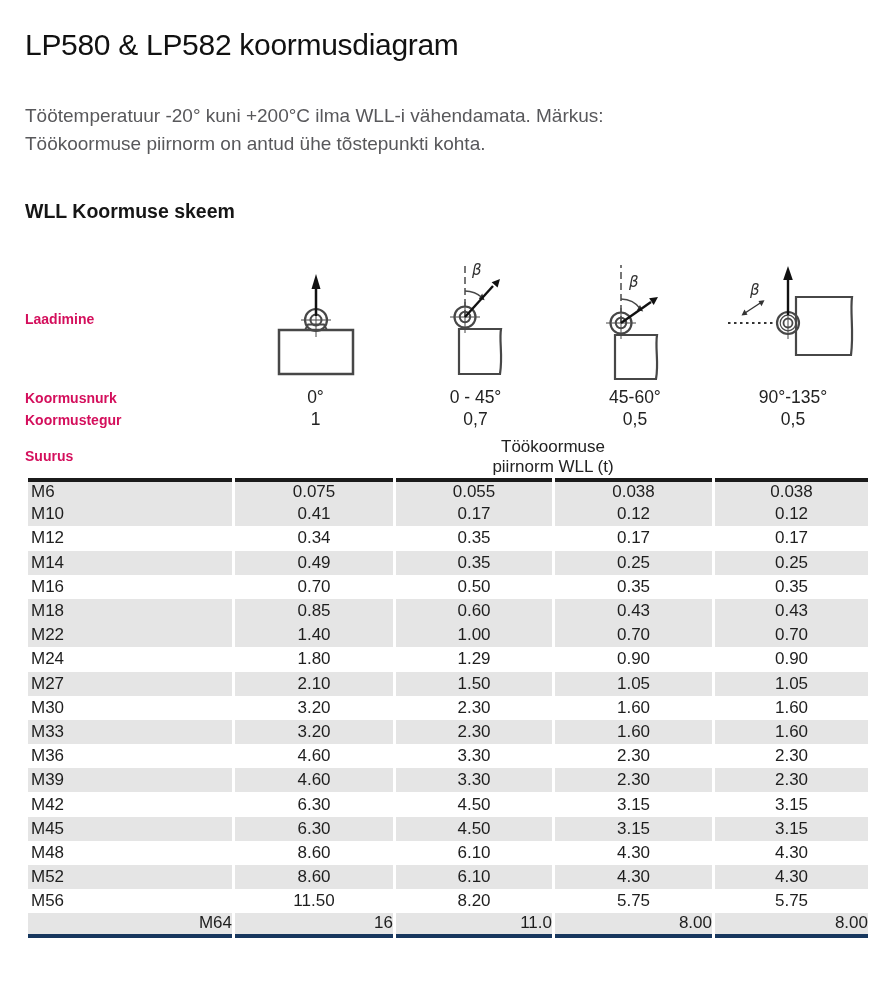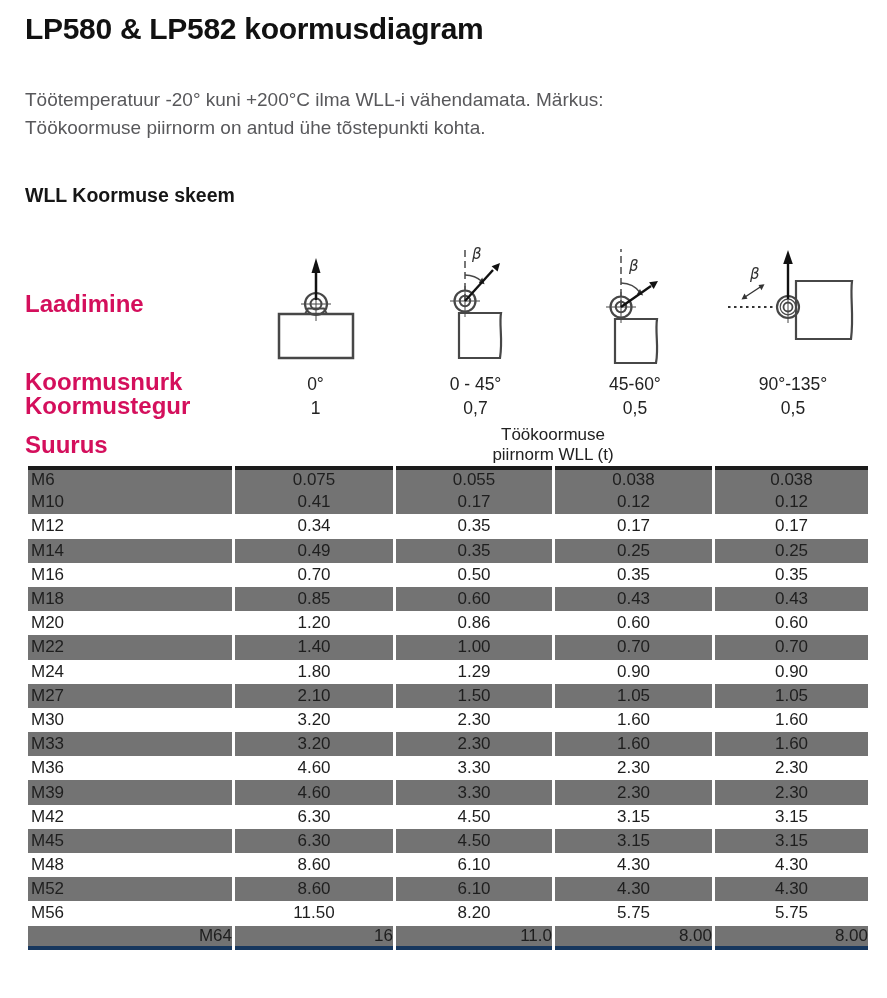--- a/index.html
+++ b/index.html
@@ -7,23 +7,23 @@
   body {
     width: 887px; height: 998px;
     background: #ffffff;
     font-family: "Liberation Sans", sans-serif;
     color: #1a1a1a;
     overflow: hidden;
   }
   .page { padding: 0 16px 0 25px; }
 
   .title {
-    margin: 0; padding-top: 12px;
+    margin: 0; padding-top: 28px;
     font-size: 30px; line-height: 34px;
-    font-weight: bold; color: #111;
+    font-weight: normal; color: #111;
     letter-spacing: -0.3px;
   }
   .intro {
     margin: 40px 0 0 0;
     font-size: 19px; line-height: 28px;
     color: #58585b;
   }
   .section-heading {
     margin: 42px 0 0 0;
     font-size: 19.5px; line-height: 23px;
@@ -35,21 +35,21 @@
     grid-template-columns: 210px 161px 159px 160px 156px;
   }
   .diagrams-row { margin-top: 32px; height: 128px; align-items: end; }
   .diag-cell { display: flex; justify-content: center; align-items: flex-end; }
   .diag-1 svg { margin-bottom: 6px; }
   .diag-2 svg { margin-bottom: 4px; }
   .diag-3 svg { margin-bottom: 0; }
   .diag-4 svg { margin-bottom: 20px; }
 
   .red-label {
-    color: #d40f5c; font-weight: bold; font-size: 24px; line-height: 21px;
+    color: #d40f5c; font-weight: bold; font-size: 14px; line-height: 21px;
   }
   .laadimine-cell { align-self: center; }
 
   .angle-row  { margin-top: 4px;  align-items: baseline; }
   .factor-row { margin-top: 0; align-items: baseline; }
   .cell-val { text-align: center; font-size: 17.5px; color: #222; }
 
   .header-row { margin-top: 6px; align-items: center; height: 39px; }
   .wll-header {
     grid-column: 2 / 6; text-align: center;
@@ -58,21 +58,21 @@
 
   table.wll {
     border-collapse: separate; border-spacing: 3px 0;
     table-layout: fixed; width: 846px;
     margin-top: 2px;
     font-size: 17px; color: #1e1e1e;
   }
   table.wll td { height: 24.2px; vertical-align: middle; padding: 0; }
   table.wll td.size { text-align: left; padding-left: 3px; }
   table.wll td.val  { text-align: center; }
-  table.wll tr.shaded td { background: #737373; }
+  table.wll tr.shaded td { background: #e5e5e5; }
   table.wll tr:first-child td { border-top: 4px solid #1b1b1b; }
   table.wll tr:last-child td  { border-bottom: 4px solid #17375e; text-align: right; }
 
   .diagram-stroke { stroke: #474747; fill: none; }
   svg text.beta {
     font-family: "DejaVu Sans", sans-serif;
     font-style: italic; font-size: 15px; fill: #333;
   }
 </style>
 </head>
@@ -217,27 +217,20 @@
           <td class="val">0.35</td>
           <td class="val">0.35</td>
         </tr>
         <tr class="shaded">
           <td class="size">M18</td>
           <td class="val">0.85</td>
           <td class="val">0.60</td>
           <td class="val">0.43</td>
           <td class="val">0.43</td>
         </tr>
-        <tr>
-          <td class="size">M20</td>
-          <td class="val">1.20</td>
-          <td class="val">0.86</td>
-          <td class="val">0.60</td>
-          <td class="val">0.60</td>
-        </tr>
         <tr class="shaded">
           <td class="size">M22</td>
           <td class="val">1.40</td>
           <td class="val">1.00</td>
           <td class="val">0.70</td>
           <td class="val">0.70</td>
         </tr>
         <tr>
           <td class="size">M24</td>
           <td class="val">1.80</td>

